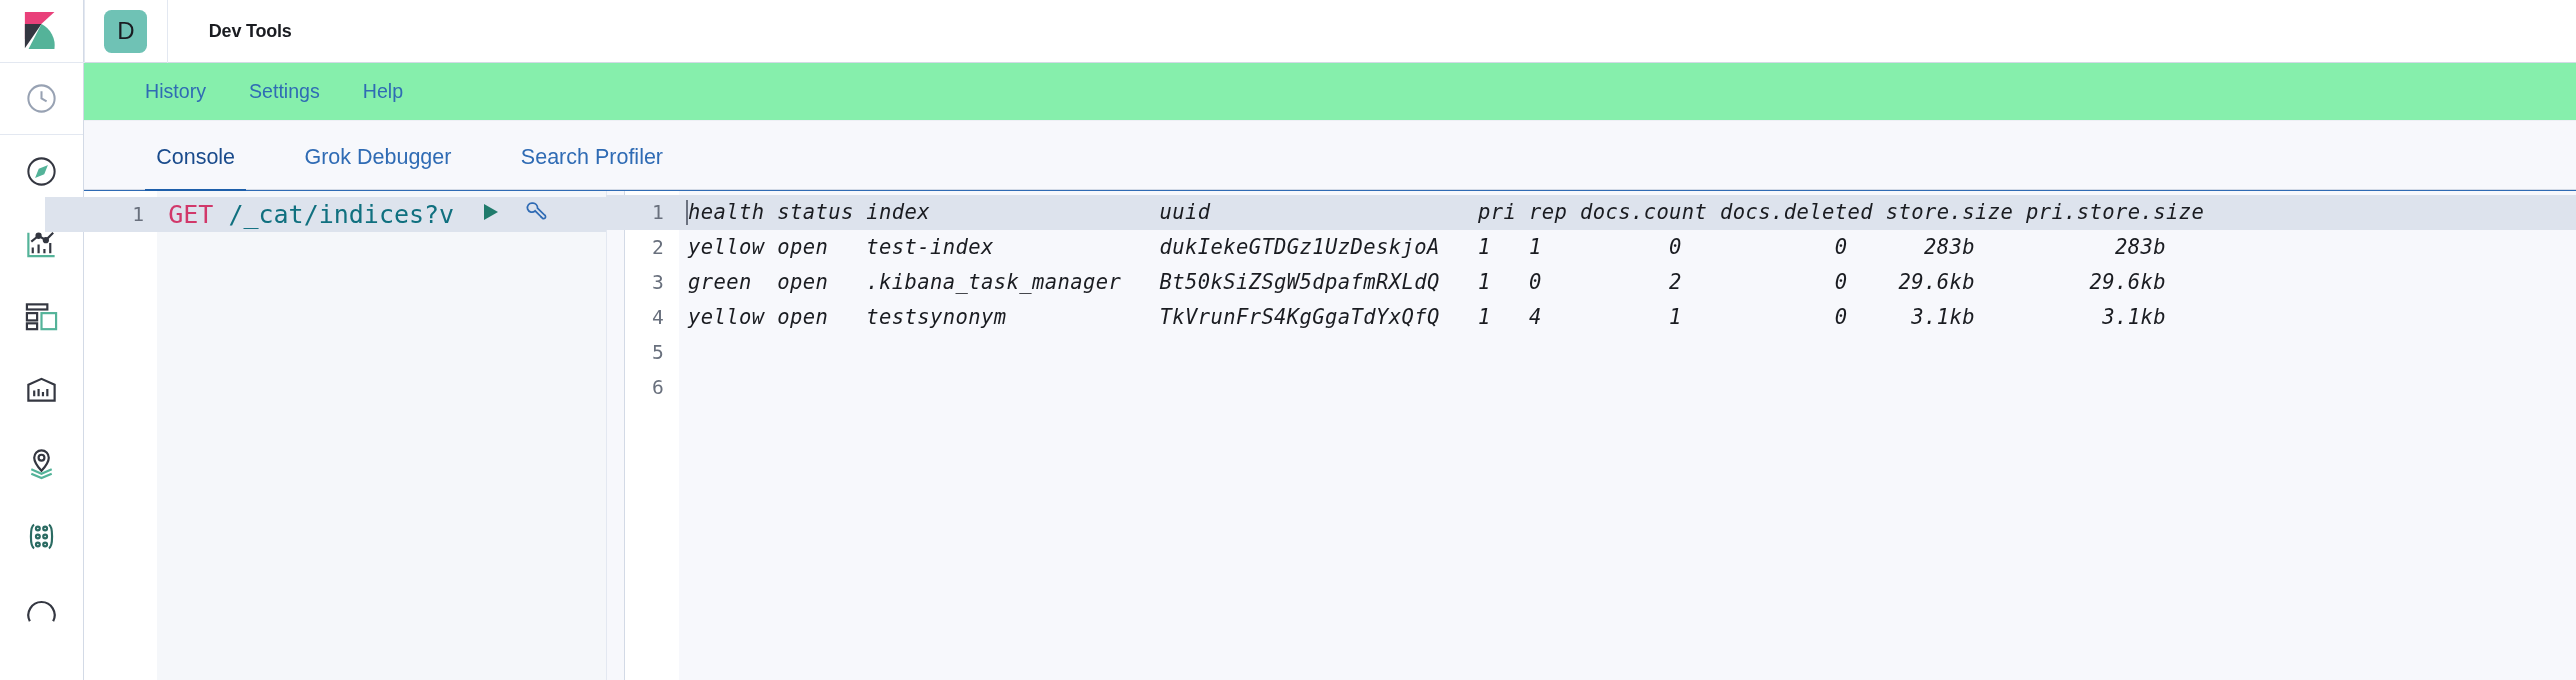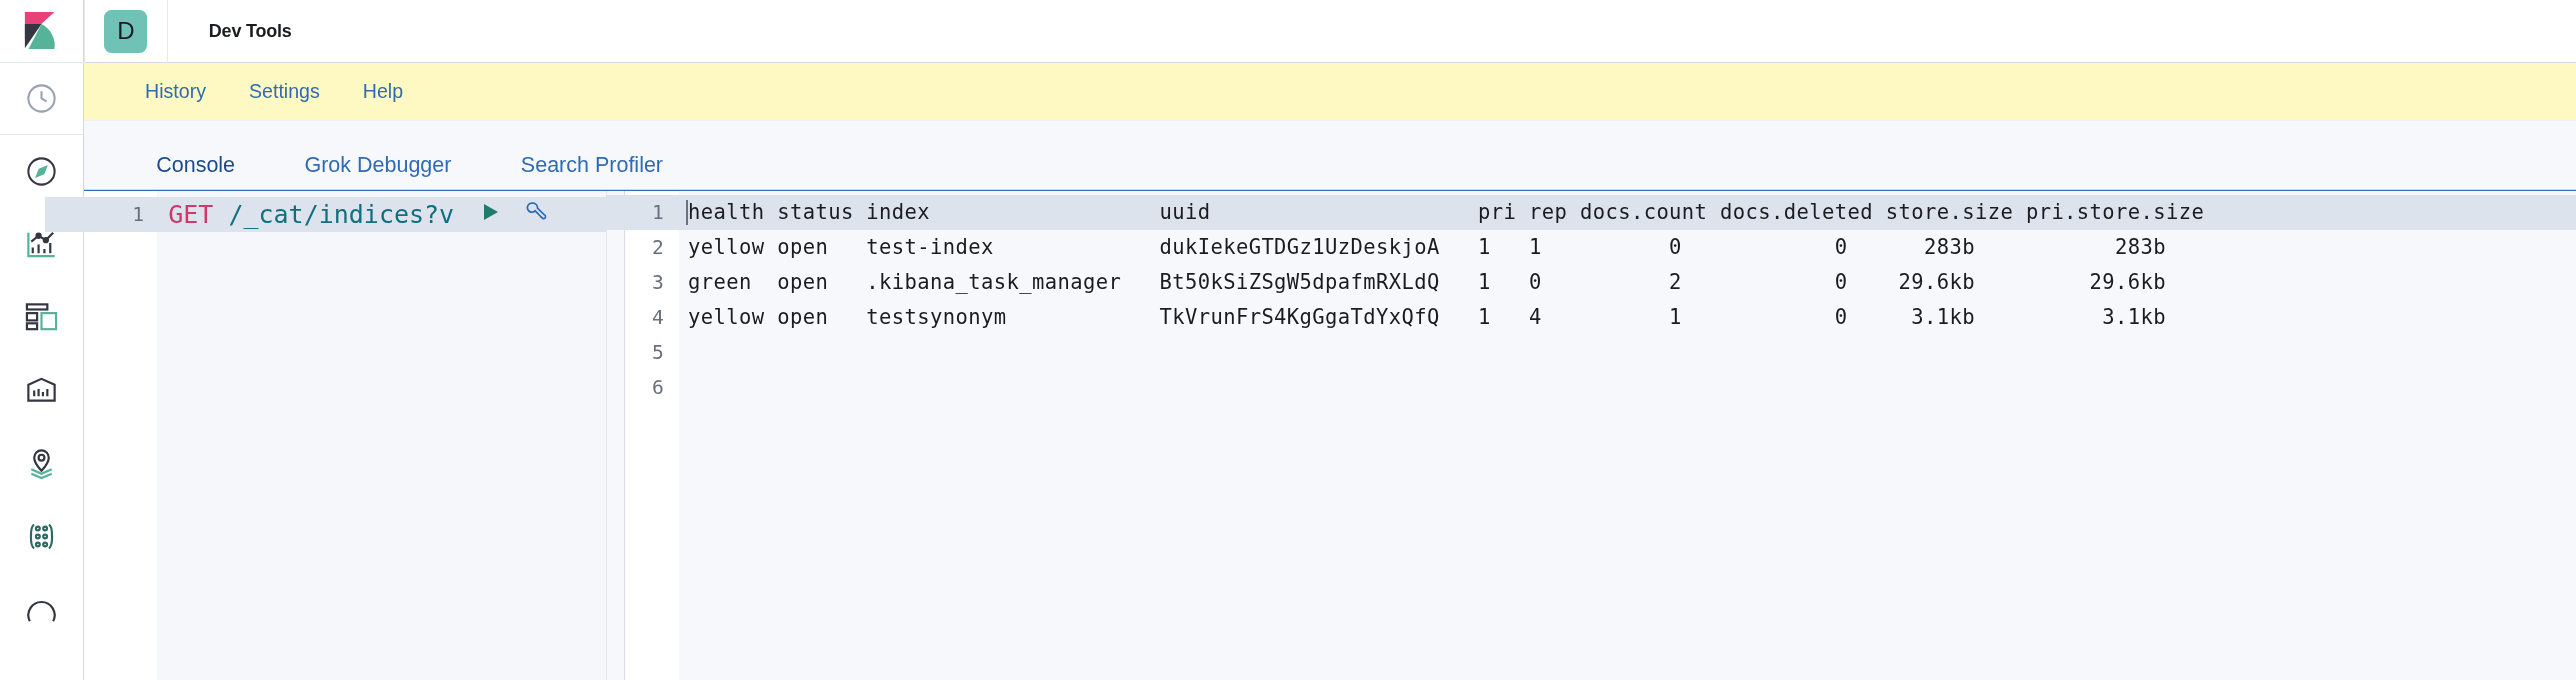--- a/index.html
+++ b/index.html
@@ -55,21 +55,21 @@
   }
   .app-title {
     padding-left: 41px;
     font-size: 18px; color: #1a1c21; font-weight: 600;
     letter-spacing: -0.2px;
   }
 
   
   .navlinks {
     height: 58px; width: 100%;
-    background: #fef9c3;
+    background: #86efac;
     display: flex; align-items: center;
     padding-left: 61px;
     flex: 0 0 58px;
     border-bottom: 0.9px solid #eef0f5;
   }
   .navlink {
     font-size: 19.6px; color: #2f6bb4;
     margin-right: 43px;
     cursor: pointer;
   }
@@ -82,21 +82,21 @@
     padding-left: 61px;
     flex: 0 0 69px;
     border-bottom: 0.9px solid #d3dae6;
   }
   .tab {
     font-size: 21.5px; color: #2f6bb4;
     padding: 0 11.2px 18.7px 11.2px;
     margin-right: 47px;
     cursor: pointer;
     border-bottom: 3.7px solid transparent;
-    position: relative; top: 11px;
+    position: relative; top: 3px;
   }
   .tab.active { border-bottom-color: #1e5faa; color: #1a4b8c; }
 
   
   .console {
     flex: 1 1 auto;
     display: flex;
     background: #ffffff;
     min-height: 0;
     border-top: 1.9px solid #2f6bb4;
@@ -164,21 +164,21 @@
   .out-code {
     flex: 1 1 auto;
     background: #f7f8fc;
     font-family: "DejaVu Sans Mono", monospace;
     font-size: 20.5px;
     color: #1a1c21;
     padding-top: 3.7px;
     min-width: 0;
     overflow: hidden;
   }
-  .out-line { height: 35px; line-height: 35px; white-space: pre; padding-left: 9.3px; letter-spacing: 0.4px; }
+  .out-line { height: 35px; line-height: 35px; white-space: pre; padding-left: 9.3px; letter-spacing: 0.4px; font-style: italic; }
   .out-line.active { background: #dde3ed; }
   .out-line.header-line { position: relative; }
   .cursor-bar {
     position: absolute; left: 7.5px; top: 5.6px;
     width: 1.9px; height: 25px; background: #6b7280;
   }
 </style>
 </head>
 <body>
 

